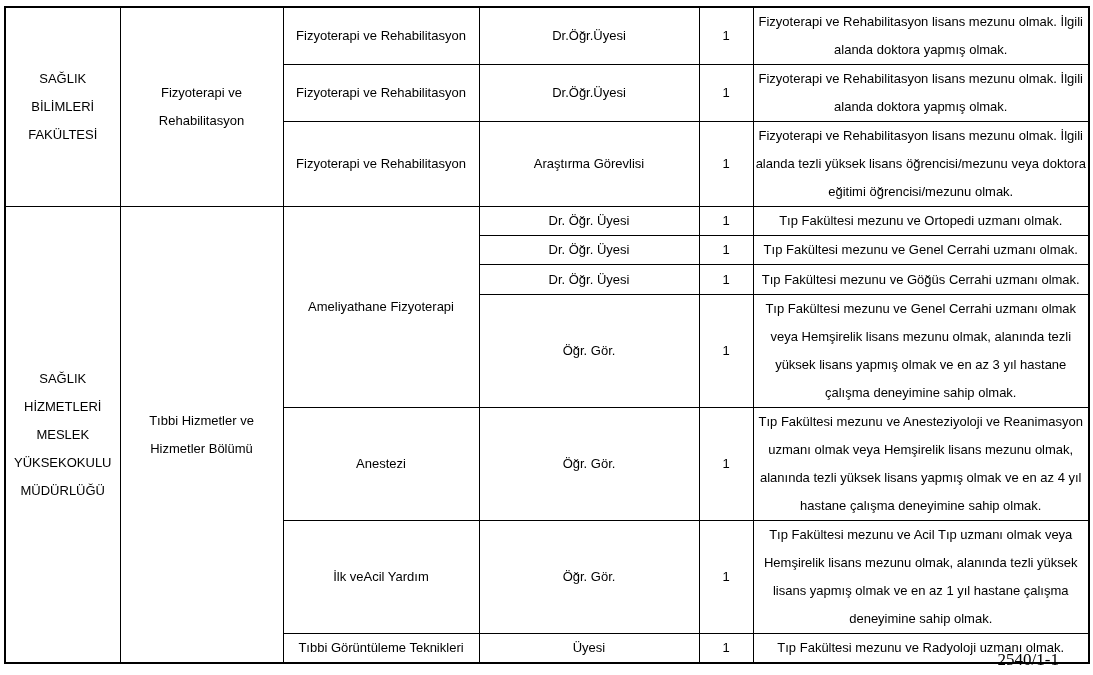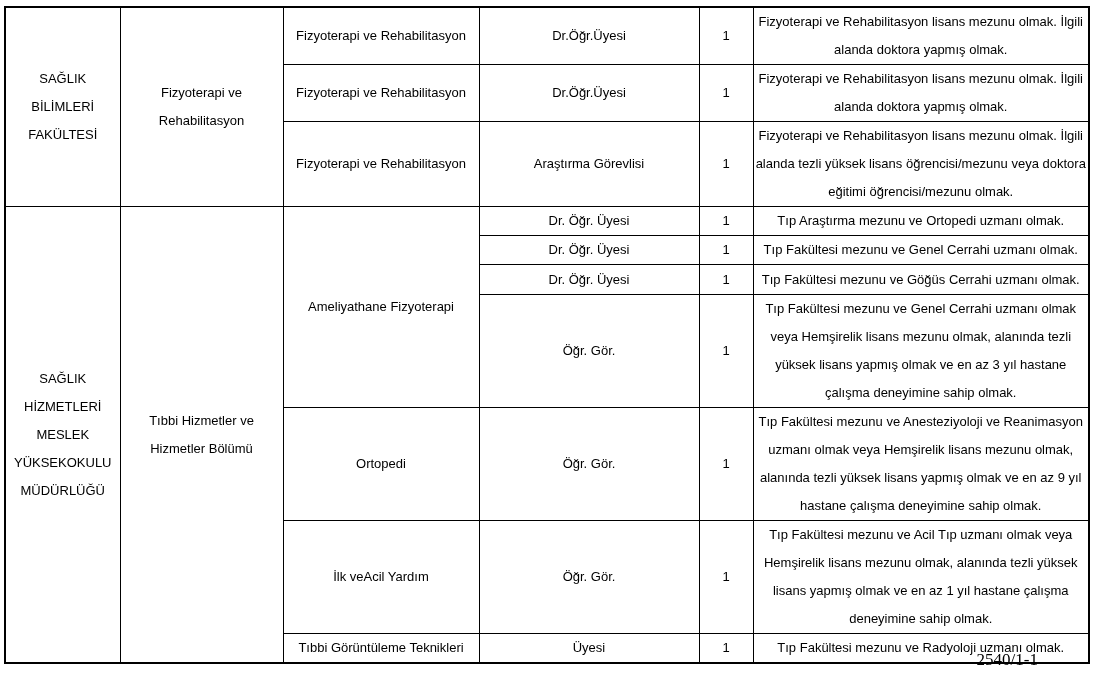--- a/index.html
+++ b/index.html
@@ -35,21 +35,21 @@
   }
   td.c-faculty { padding: 0 1px; }
   td.c-dept    { padding: 0 4px; }
   td.c-req {
     text-align: left;
     padding: 0 6px;
   }
   .doc-number {
     position: absolute;
     top: 650px;
-    right: 55px;
+    right: 34px;
     font-family: "Liberation Serif", serif;
     font-size: 17px;
     color: #000000;
   }
 </style>
 </head>
 <body>
 
 <div class="page">
 
@@ -84,42 +84,42 @@
         <td class="c-count">1</td>
         <td class="c-req">Fizyoterapi ve Rehabilitasyon lisans mezunu olmak. İlgili alanda tezli yüksek lisans öğrencisi/mezunu veya doktora eğitimi öğrencisi/mezunu olmak.</td>
       </tr>
 
       <tr style="height:29px">
         <td class="c-faculty" rowspan="7">SAĞLIK HİZMETLERİ MESLEK YÜKSEKOKULU MÜDÜRLÜĞÜ</td>
         <td class="c-dept" rowspan="7">Tıbbi Hizmetler ve Hizmetler Bölümü</td>
         <td class="c-prog" rowspan="4">Ameliyathane Fizyoterapi</td>
         <td class="c-title">Dr. Öğr. Üyesi</td>
         <td class="c-count">1</td>
-        <td class="c-req">Tıp Araştırma mezunu ve Ortopedi uzmanı olmak.</td>
+        <td class="c-req">Tıp Fakültesi mezunu ve Ortopedi uzmanı olmak.</td>
       </tr>
       <tr style="height:29px">
         <td class="c-title">Dr. Öğr. Üyesi</td>
         <td class="c-count">1</td>
         <td class="c-req">Tıp Fakültesi mezunu ve Genel Cerrahi uzmanı olmak.</td>
       </tr>
       <tr style="height:30px">
         <td class="c-title">Dr. Öğr. Üyesi</td>
         <td class="c-count">1</td>
         <td class="c-req">Tıp Fakültesi mezunu ve Göğüs Cerrahi uzmanı olmak.</td>
       </tr>
       <tr style="height:112px">
         <td class="c-title">Öğr. Gör.</td>
         <td class="c-count">1</td>
         <td class="c-req">Tıp Fakültesi mezunu ve Genel Cerrahi uzmanı olmak veya Hemşirelik lisans mezunu olmak, alanında tezli yüksek lisans yapmış olmak ve en az 3 yıl hastane çalışma deneyimine sahip olmak.</td>
       </tr>
       <tr style="height:112px">
-        <td class="c-prog">Ortopedi</td>
+        <td class="c-prog">Anestezi</td>
         <td class="c-title">Öğr. Gör.</td>
         <td class="c-count">1</td>
-        <td class="c-req">Tıp Fakültesi mezunu ve Anesteziyoloji ve Reanimasyon uzmanı olmak veya Hemşirelik lisans mezunu olmak, alanında tezli yüksek lisans yapmış olmak ve en az 9 yıl hastane çalışma deneyimine sahip olmak.</td>
+        <td class="c-req">Tıp Fakültesi mezunu ve Anesteziyoloji ve Reanimasyon uzmanı olmak veya Hemşirelik lisans mezunu olmak, alanında tezli yüksek lisans yapmış olmak ve en az 4 yıl hastane çalışma deneyimine sahip olmak.</td>
       </tr>
       <tr style="height:110px">
         <td class="c-prog">İlk veAcil Yardım</td>
         <td class="c-title">Öğr. Gör.</td>
         <td class="c-count">1</td>
         <td class="c-req">Tıp Fakültesi mezunu ve Acil Tıp uzmanı olmak veya Hemşirelik lisans mezunu olmak, alanında tezli yüksek lisans yapmış olmak ve en az 1 yıl hastane çalışma deneyimine sahip olmak.</td>
       </tr>
       <tr style="height:29px">
         <td class="c-prog">Tıbbi Görüntüleme Teknikleri</td>
         <td class="c-title">Üyesi</td>

